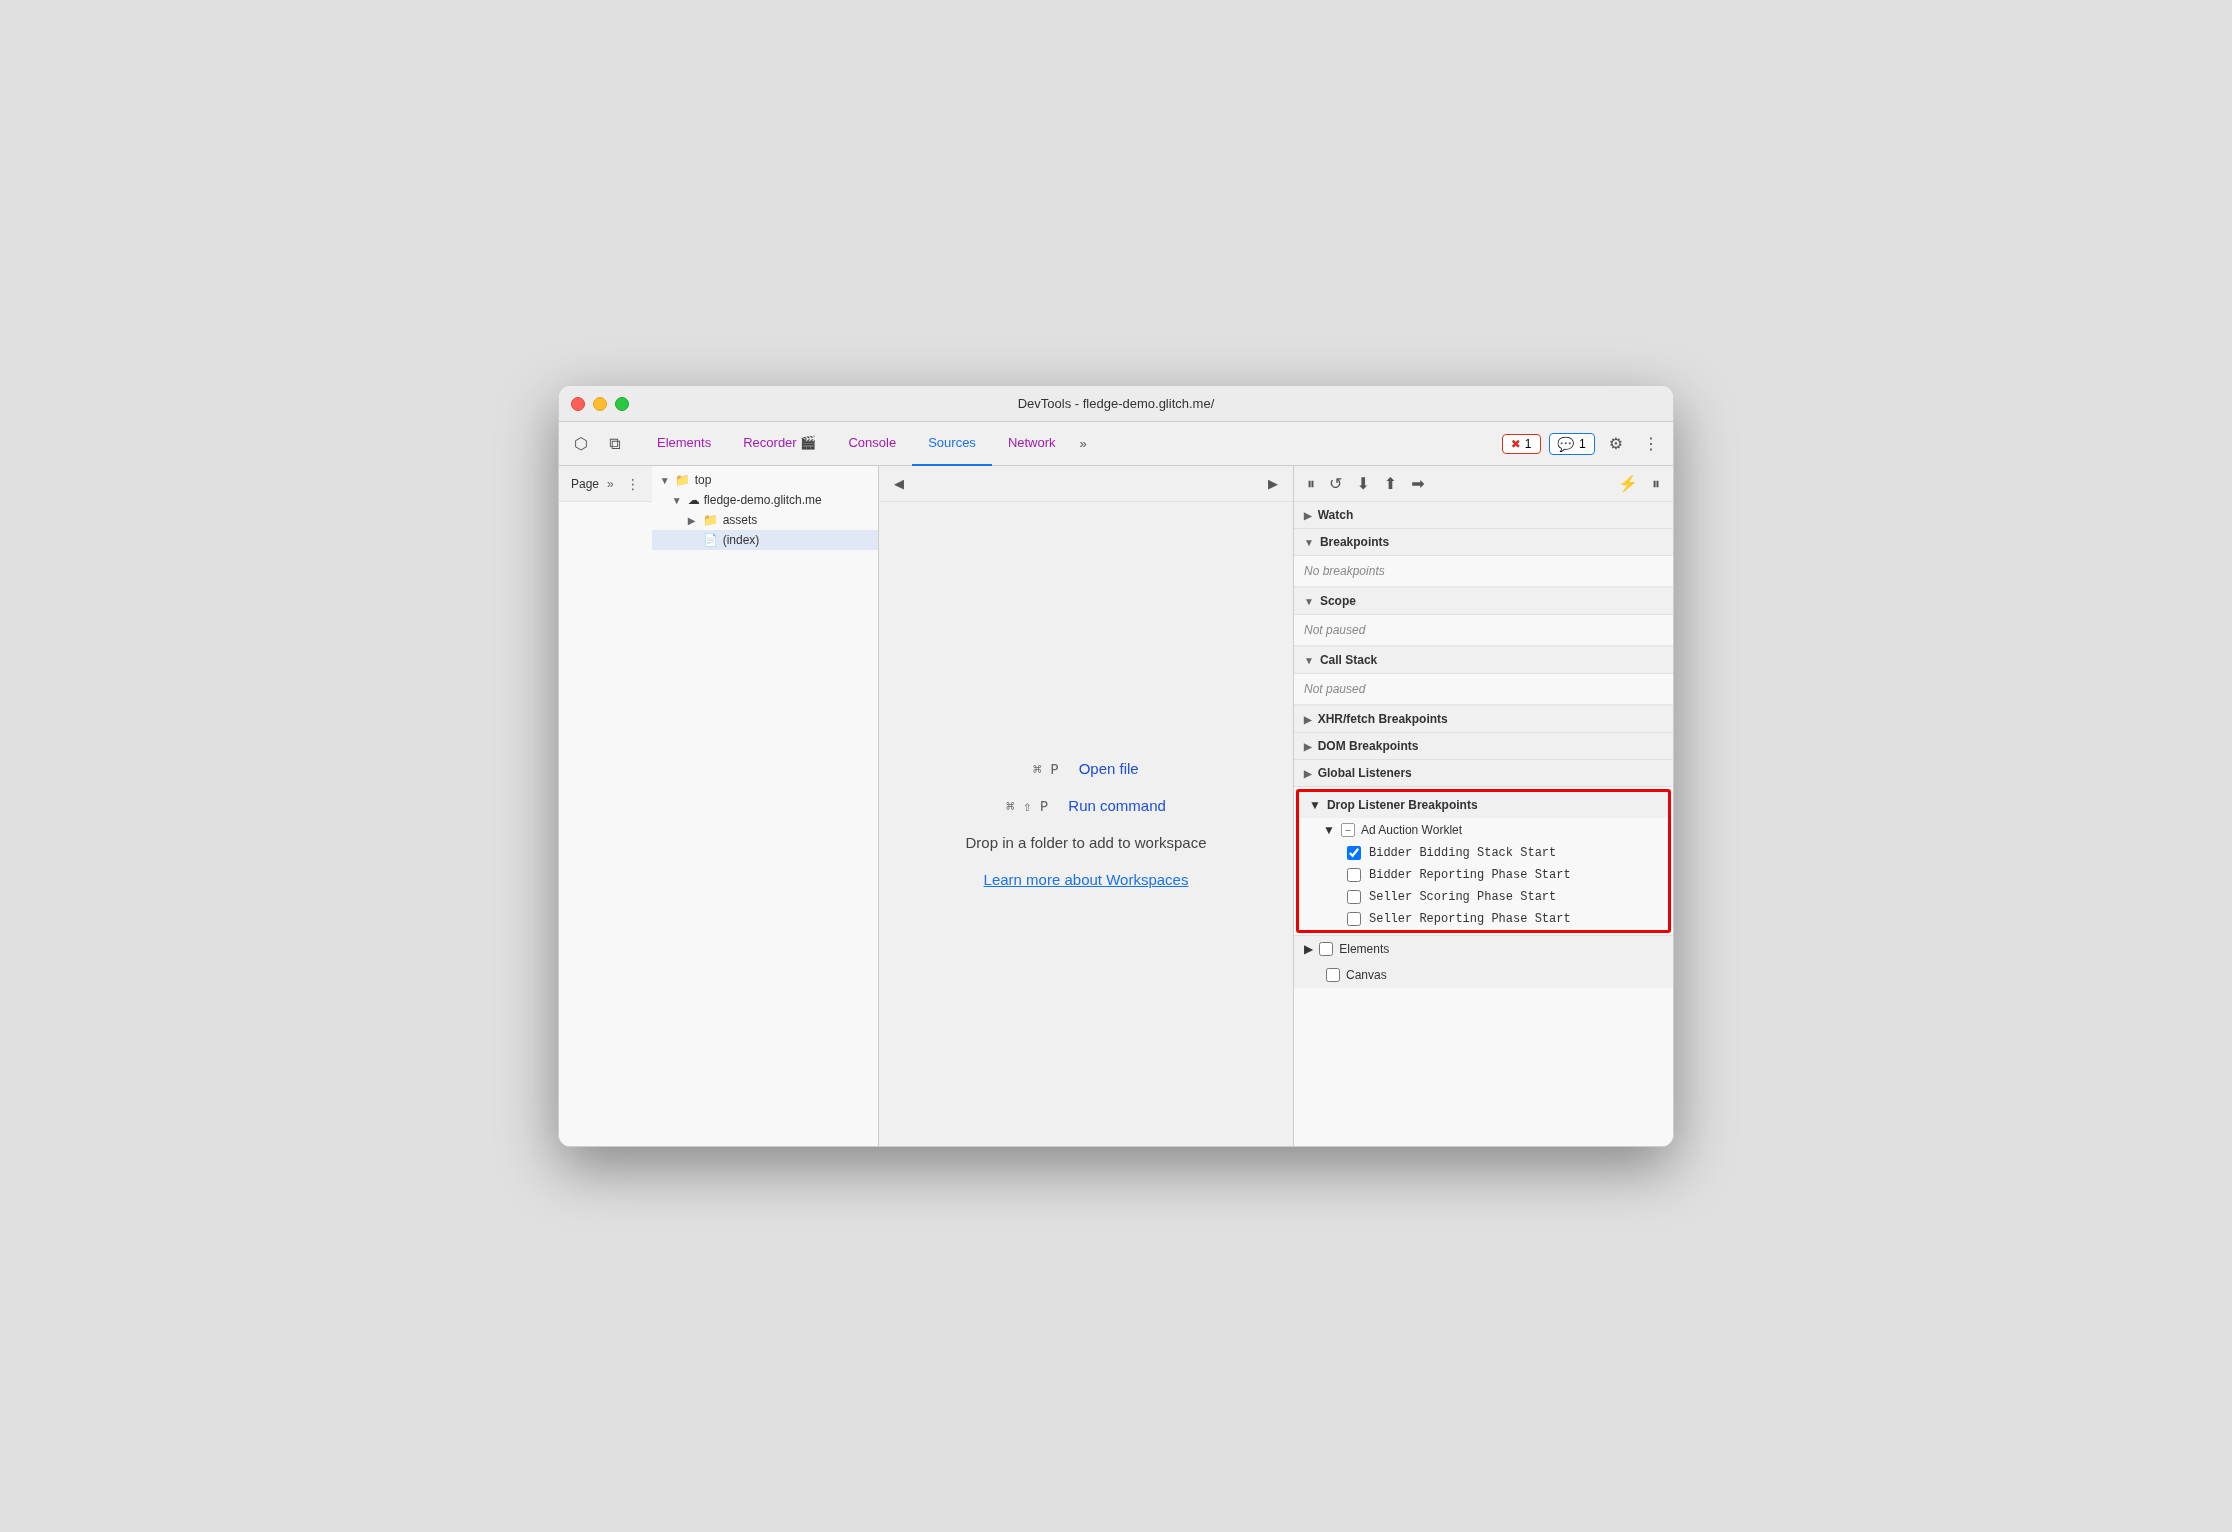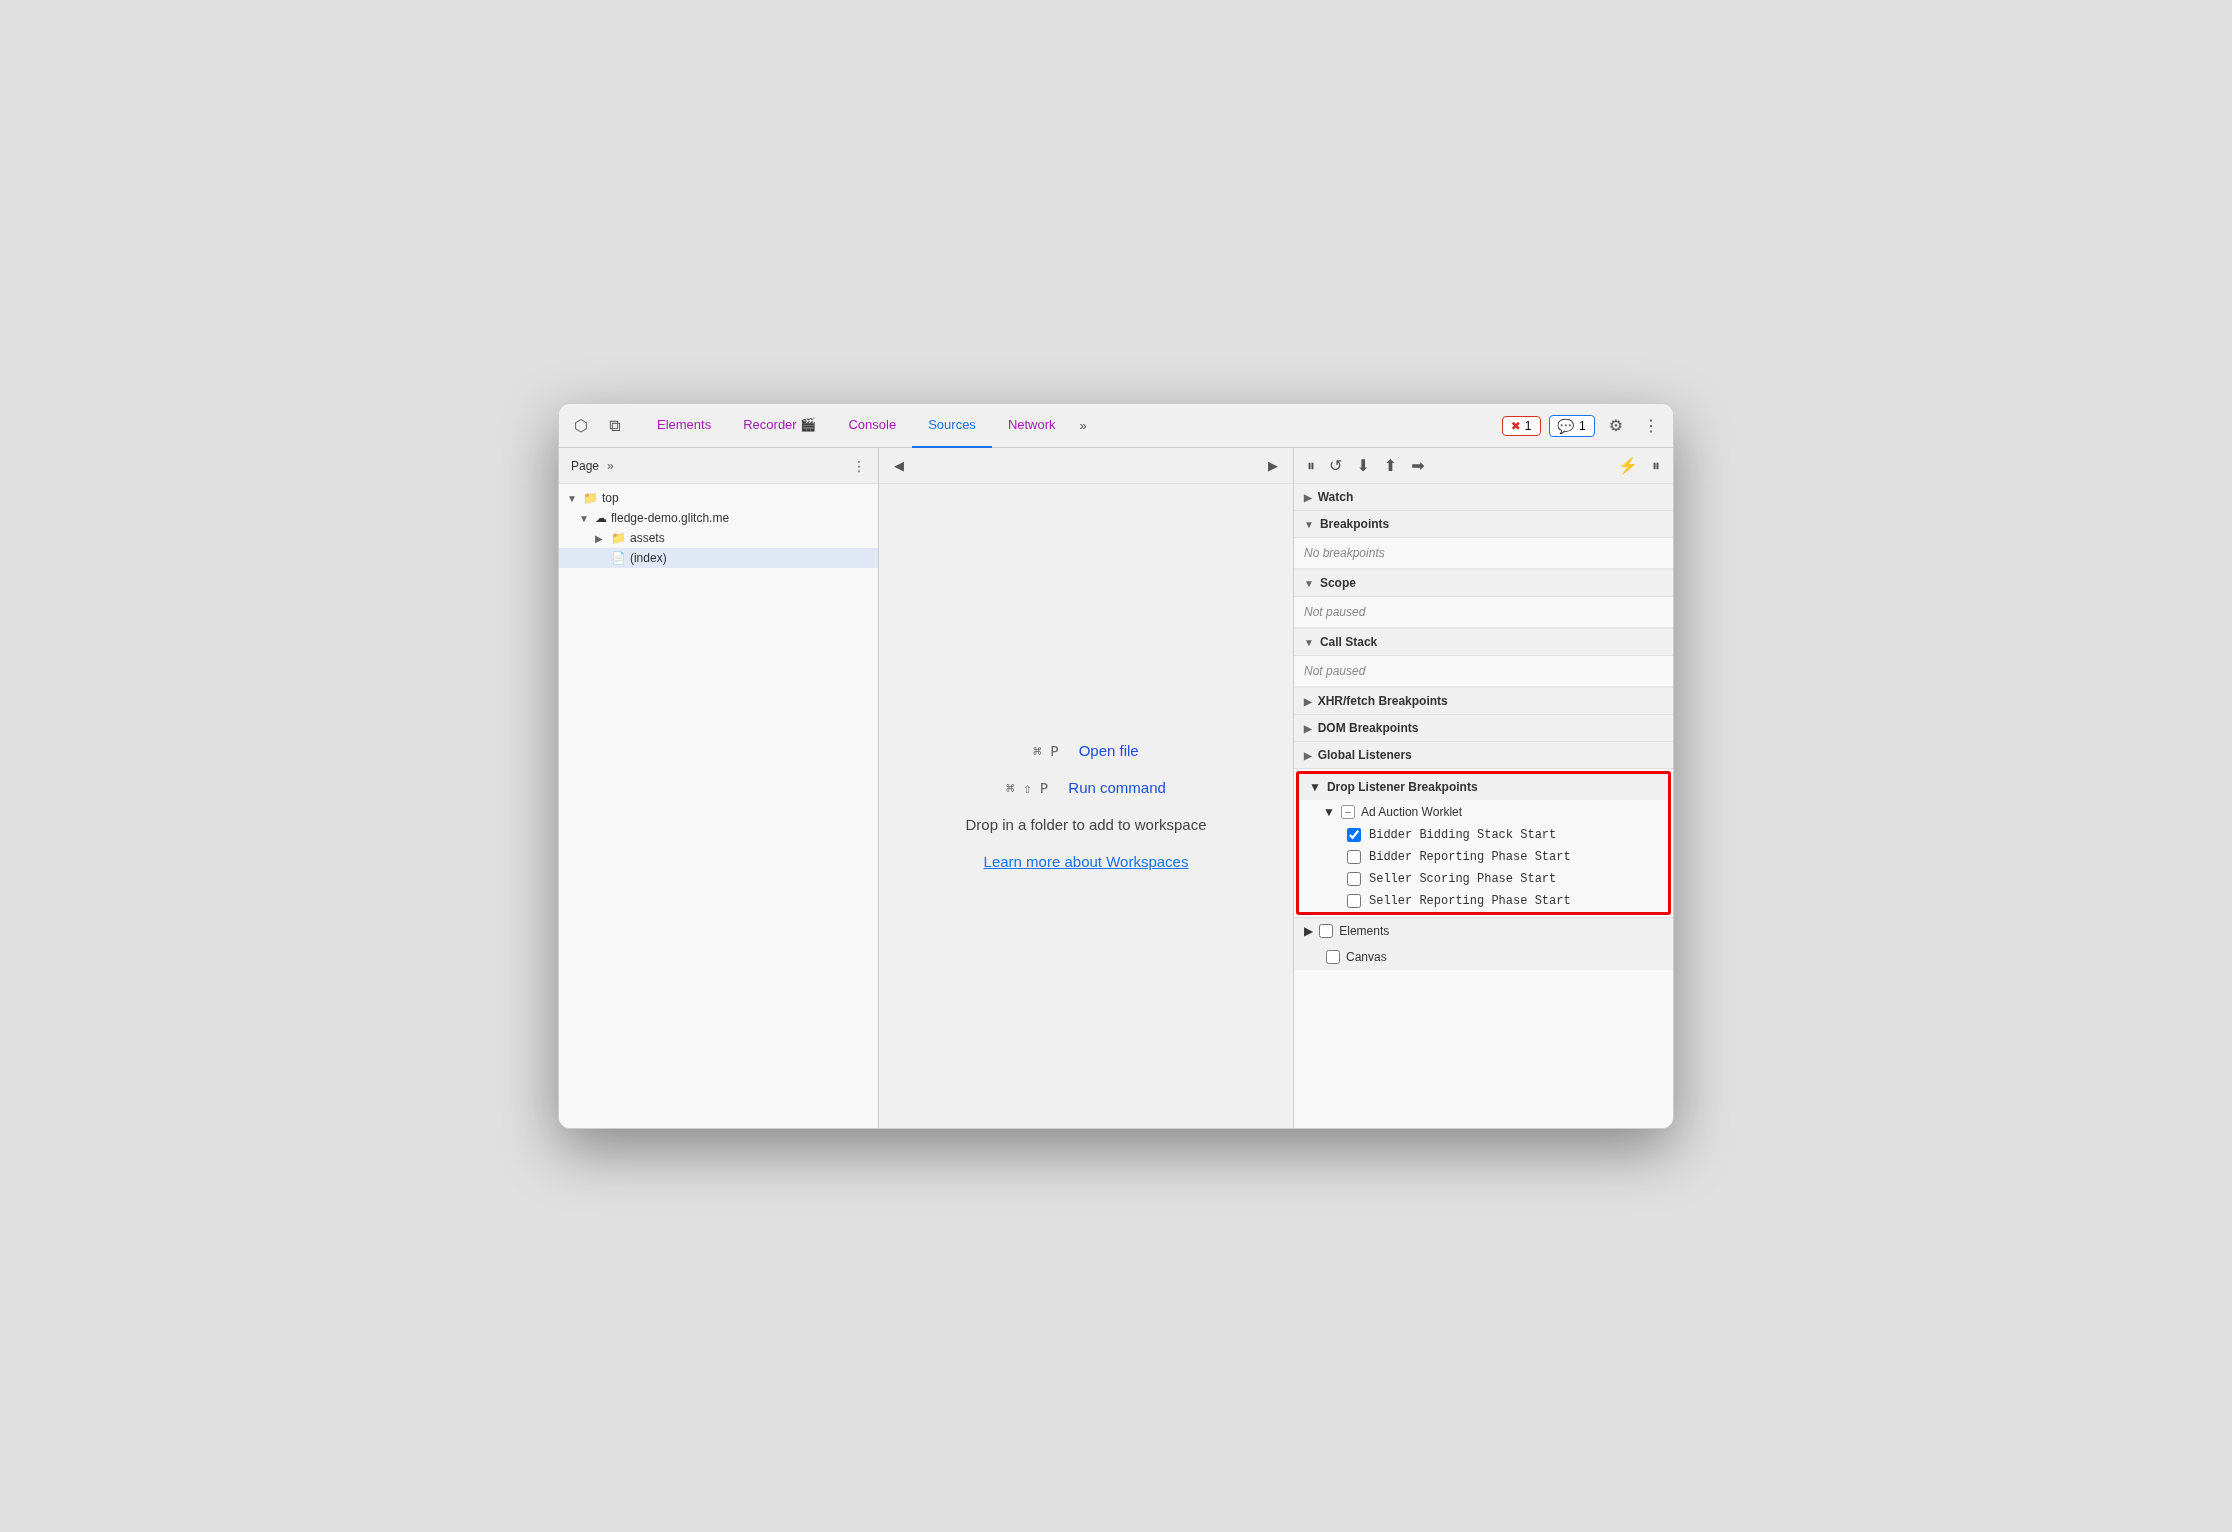--- a/index.html
+++ b/index.html
@@ -141,21 +141,21 @@
       display: flex;
       height: calc(100% - 80px);
       min-height: 680px;
     }
     
     .left-panel {
       width: 320px;
       border-right: 1px solid #ccc;
       background: #f8f8f8;
       display: flex;
-      flex-direction: column;
+      flex-direction: row;
     }
     .panel-toolbar {
       display: flex;
       align-items: center;
       padding: 4px 8px;
       border-bottom: 1px solid #e0e0e0;
       gap: 4px;
       height: 36px;
       background: #f0f0f0;
     }
@@ -392,20 +392,28 @@
       border-radius: 3px;
       color: #555;
       font-size: 13px;
     }
   </style>
 </head>
 <body>
 
 <div class="window">
 
+  <div class="titlebar">
+    <div class="traffic-lights">
+      <div class="traffic-light tl-red"></div>
+      <div class="traffic-light tl-yellow"></div>
+      <div class="traffic-light tl-green"></div>
+    </div>
+    <div class="titlebar-title">DevTools - fledge-demo.glitch.me/</div>
+  </div>
 
   <div class="tabbar">
     <div class="tabbar-icons">
       <button class="tab-icon-btn">⬡</button>
       <button class="tab-icon-btn">⧉</button>
     </div>
     <div class="tabs">
       <div class="tab">Elements</div>
       <div class="tab">Recorder 🎬</div>
       <div class="tab">Console</div>

